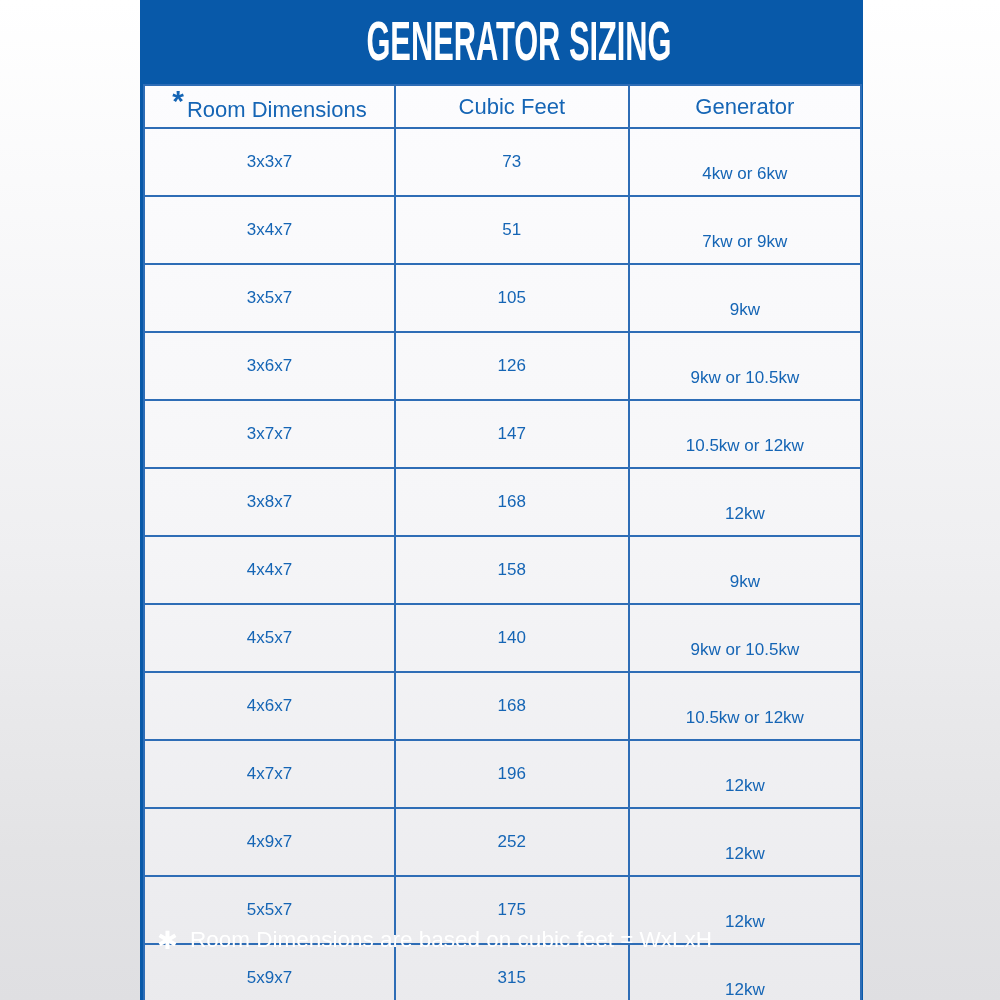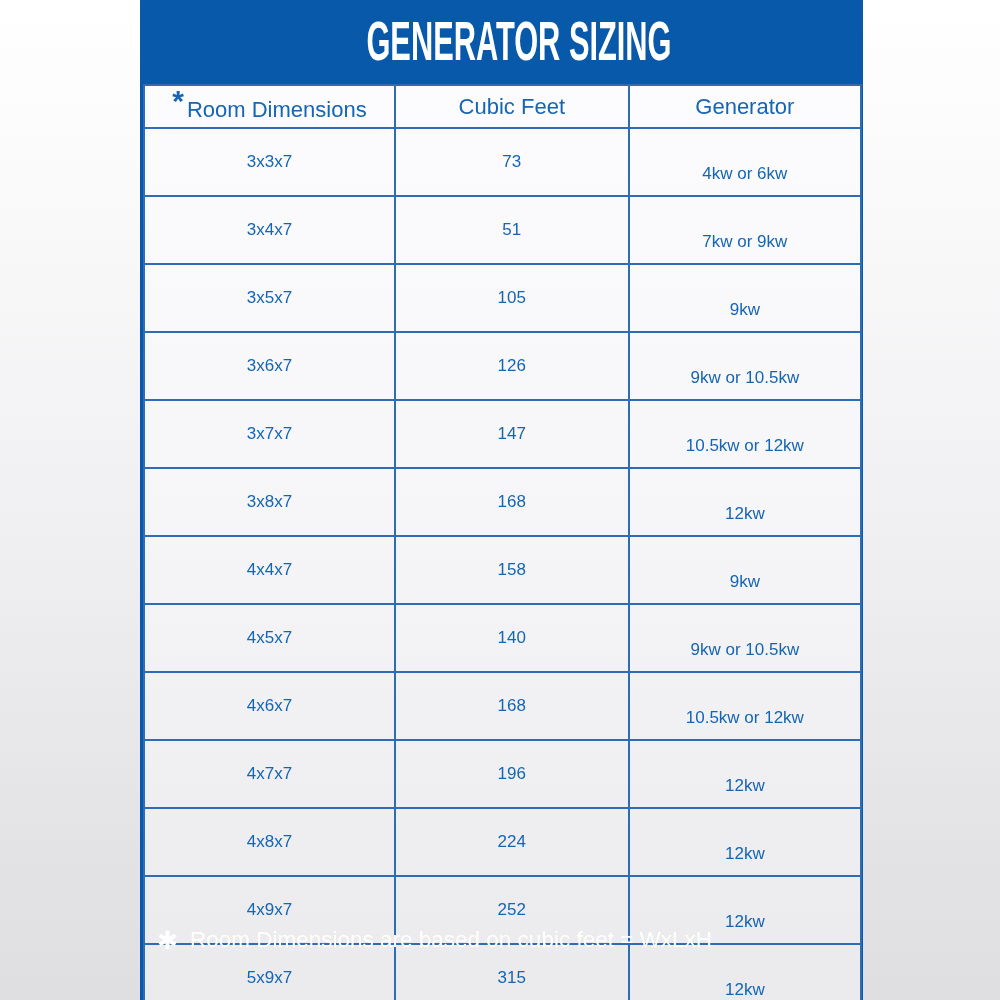--- a/index.html
+++ b/index.html
@@ -150,27 +150,27 @@
             <td>4x6x7</td>
             <td>168</td>
             <td class="gen-cell">10.5kw or 12kw</td>
           </tr>
           <tr>
             <td>4x7x7</td>
             <td>196</td>
             <td class="gen-cell">12kw</td>
           </tr>
           <tr>
-            <td>4x8x7</td>
-            <td>224</td>
+            <td>4x9x7</td>
+            <td>252</td>
             <td class="gen-cell">12kw</td>
           </tr>
           <tr>
-            <td>4x9x7</td>
-            <td>252</td>
+            <td>5x5x7</td>
+            <td>175</td>
             <td class="gen-cell">12kw</td>
           </tr>
           <tr>
             <td>5x9x7</td>
             <td>315</td>
             <td class="gen-cell">12kw</td>
           </tr>
         </tbody>
     </table>
 

